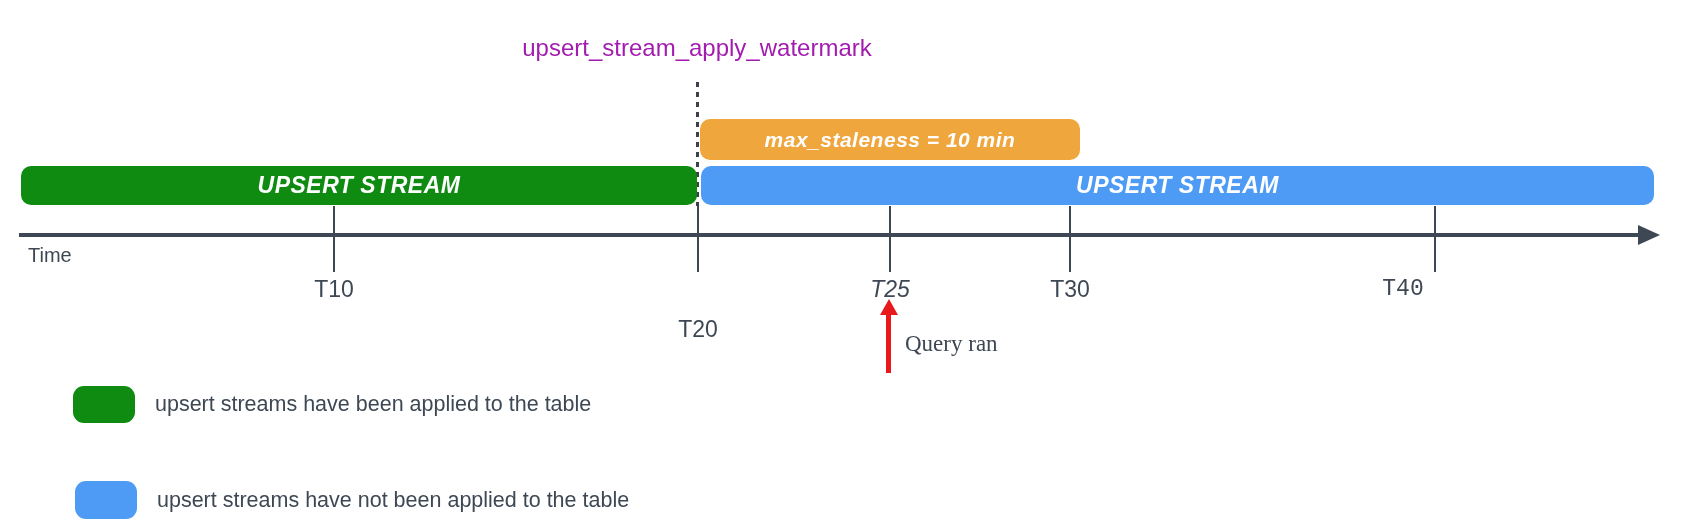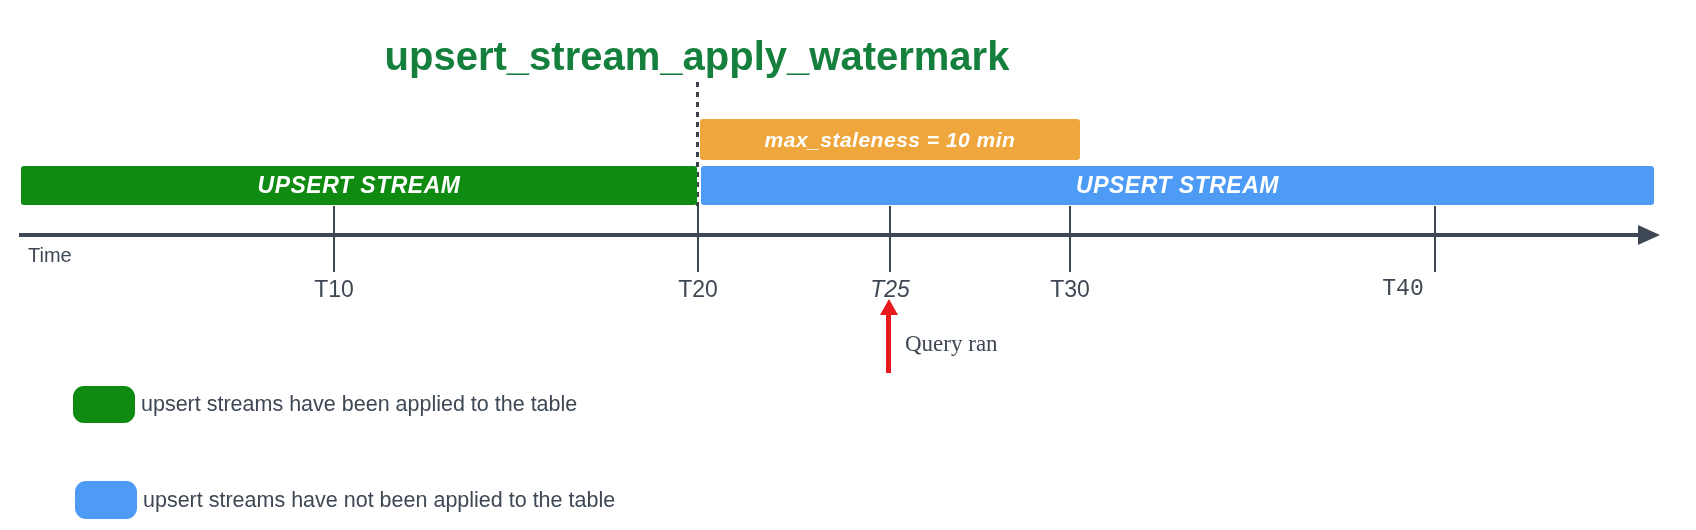--- a/index.html
+++ b/index.html
@@ -7,33 +7,33 @@
     position:relative;
     width:1696px;height:530px;
     background:#ffffff;
     font-family:"Liberation Sans", sans-serif;
     overflow:hidden;
   }
   .title{
     position:absolute;
     left:697px;top:34px;
     transform:translateX(-50%);
-    font-size:40px;font-weight:bold;
-    color:#15803d;
+    font-size:24px;font-weight:normal;
+    color:#a21caf;
     white-space:nowrap;
   }
   .dashed-line{
     position:absolute;
     left:696px;top:82px;
     width:3px;height:124px;
     background:repeating-linear-gradient(180deg, var(--slate-dark,#3c414a) 0 5px, transparent 5px 10px);
   }
   .bar{
     position:absolute;
-    border-radius:3px;
+    border-radius:10px;
     display:flex;align-items:center;justify-content:center;
     color:#ffffff;font-weight:bold;font-style:italic;
     letter-spacing:0.5px;
     white-space:nowrap;
   }
   .bar-staleness{
     left:700px;top:119px;width:380px;height:41px;
     background:var(--orange,#efa63c);
     font-size:21px;
   }
@@ -93,21 +93,21 @@
   }
   .query-label{
     position:absolute;
     left:905px;top:331px;
     font-size:23px;color:var(--slate,#3e4854);
     white-space:nowrap;
     font-family:Liberation Serif, serif;
   }
   .legend-row{
     position:absolute;
-    display:flex;align-items:center;gap:6px;
+    display:flex;align-items:center;gap:20px;
   }
   .legend-row-applied{left:73px;top:386px;height:37px;}
   .legend-row-pending{left:75px;top:445px;height:38px;margin-top:36px;}
   .legend-swatch{
     width:62px;height:100%;
     border-radius:11px;
     flex:0 0 auto;
   }
   .legend-swatch-applied{background:var(--green,#0e8b10);}
   .legend-swatch-pending{background:var(--blue,#4d9bf5);}
@@ -138,21 +138,21 @@
   </div>
 
   <div class="axis-line"></div>
   <div class="axis-arrowhead"></div>
   <div class="axis-label">Time</div>
 
   <div>
       <div class="tick-line" style="left: 333px;"></div>
       <div class="tick-label" style="left: 334px;">T10</div>
       <div class="tick-line" style="left: 697px;"></div>
-      <div class="tick-label" style="left: 698px;">T20</div>
+      <div class="tick-label" style="left: 698px; margin-top: 40px;">T20</div>
       <div class="tick-line" style="left: 889px;"></div>
       <div class="tick-label" style="left: 890px; font-style: italic;">T25</div>
       <div class="tick-line" style="left: 1069px;"></div>
       <div class="tick-label" style="left: 1070px;">T30</div>
       <div class="tick-line" style="left: 1434px;"></div>
       <div class="tick-label" style="left: 1403px; font-family: Liberation Mono, monospace;">T40</div>
     </div>
 
   <div class="query-arrow-head"></div>
   <div class="query-arrow-shaft"></div>

